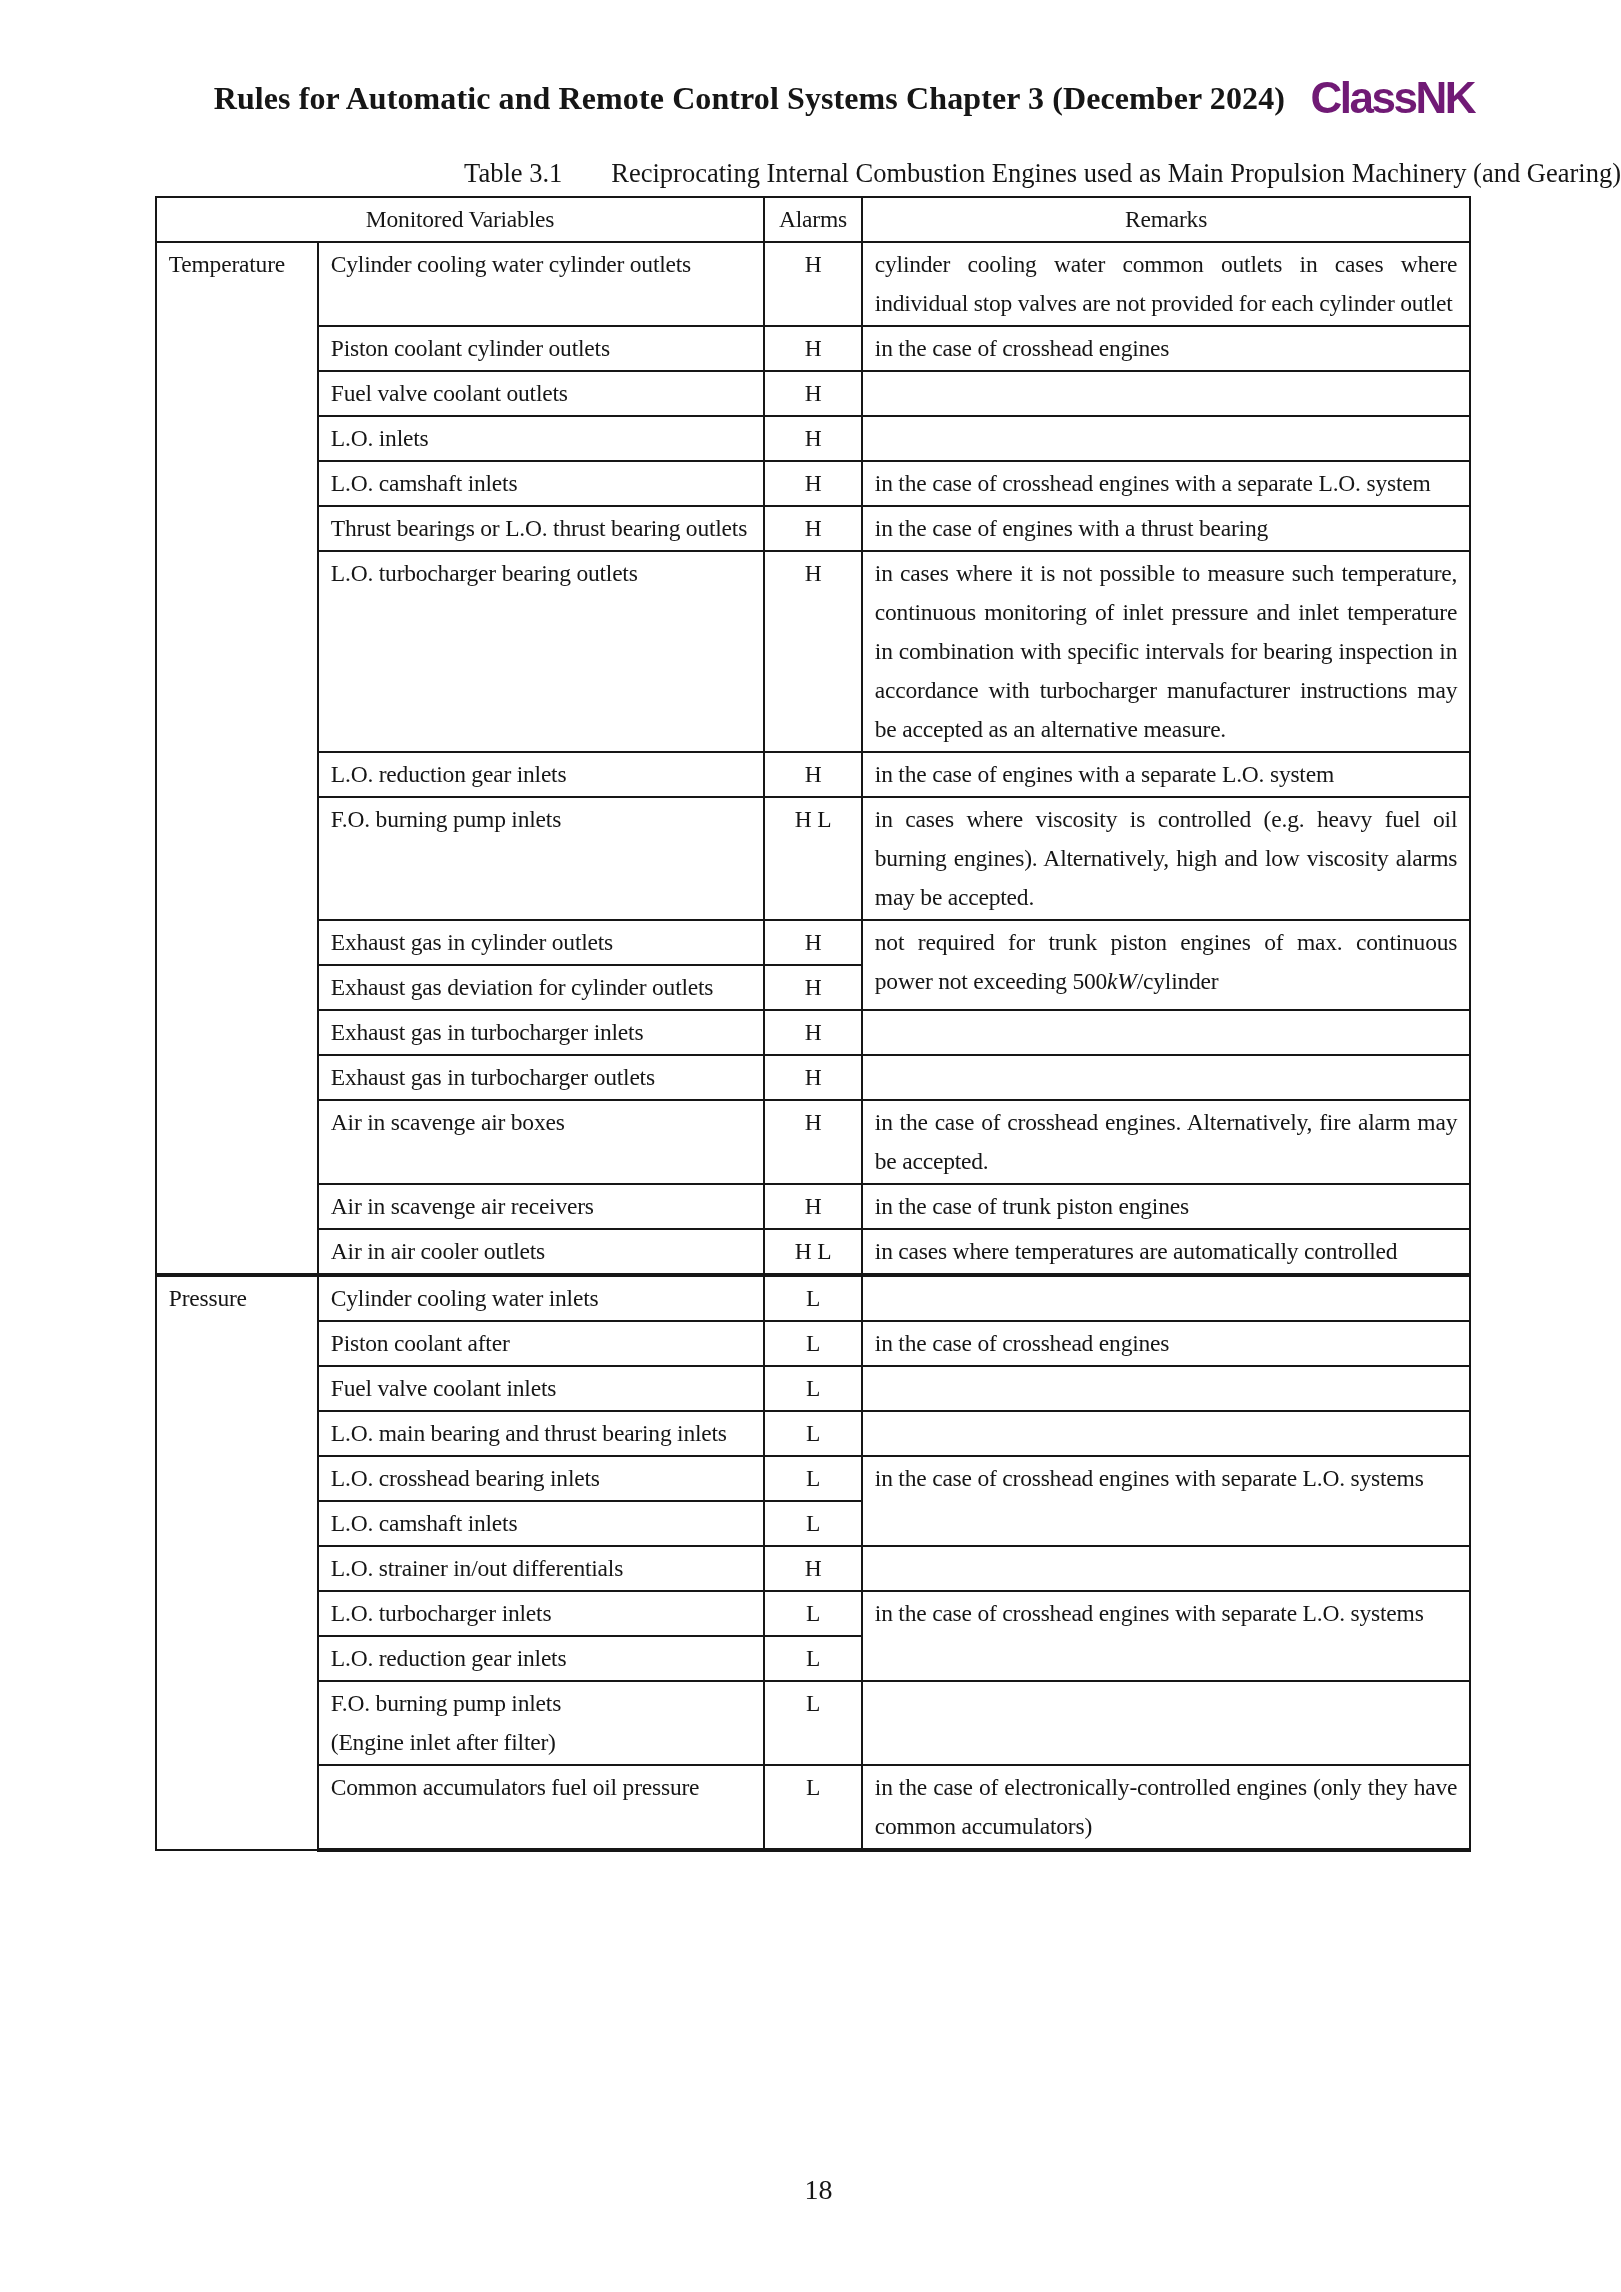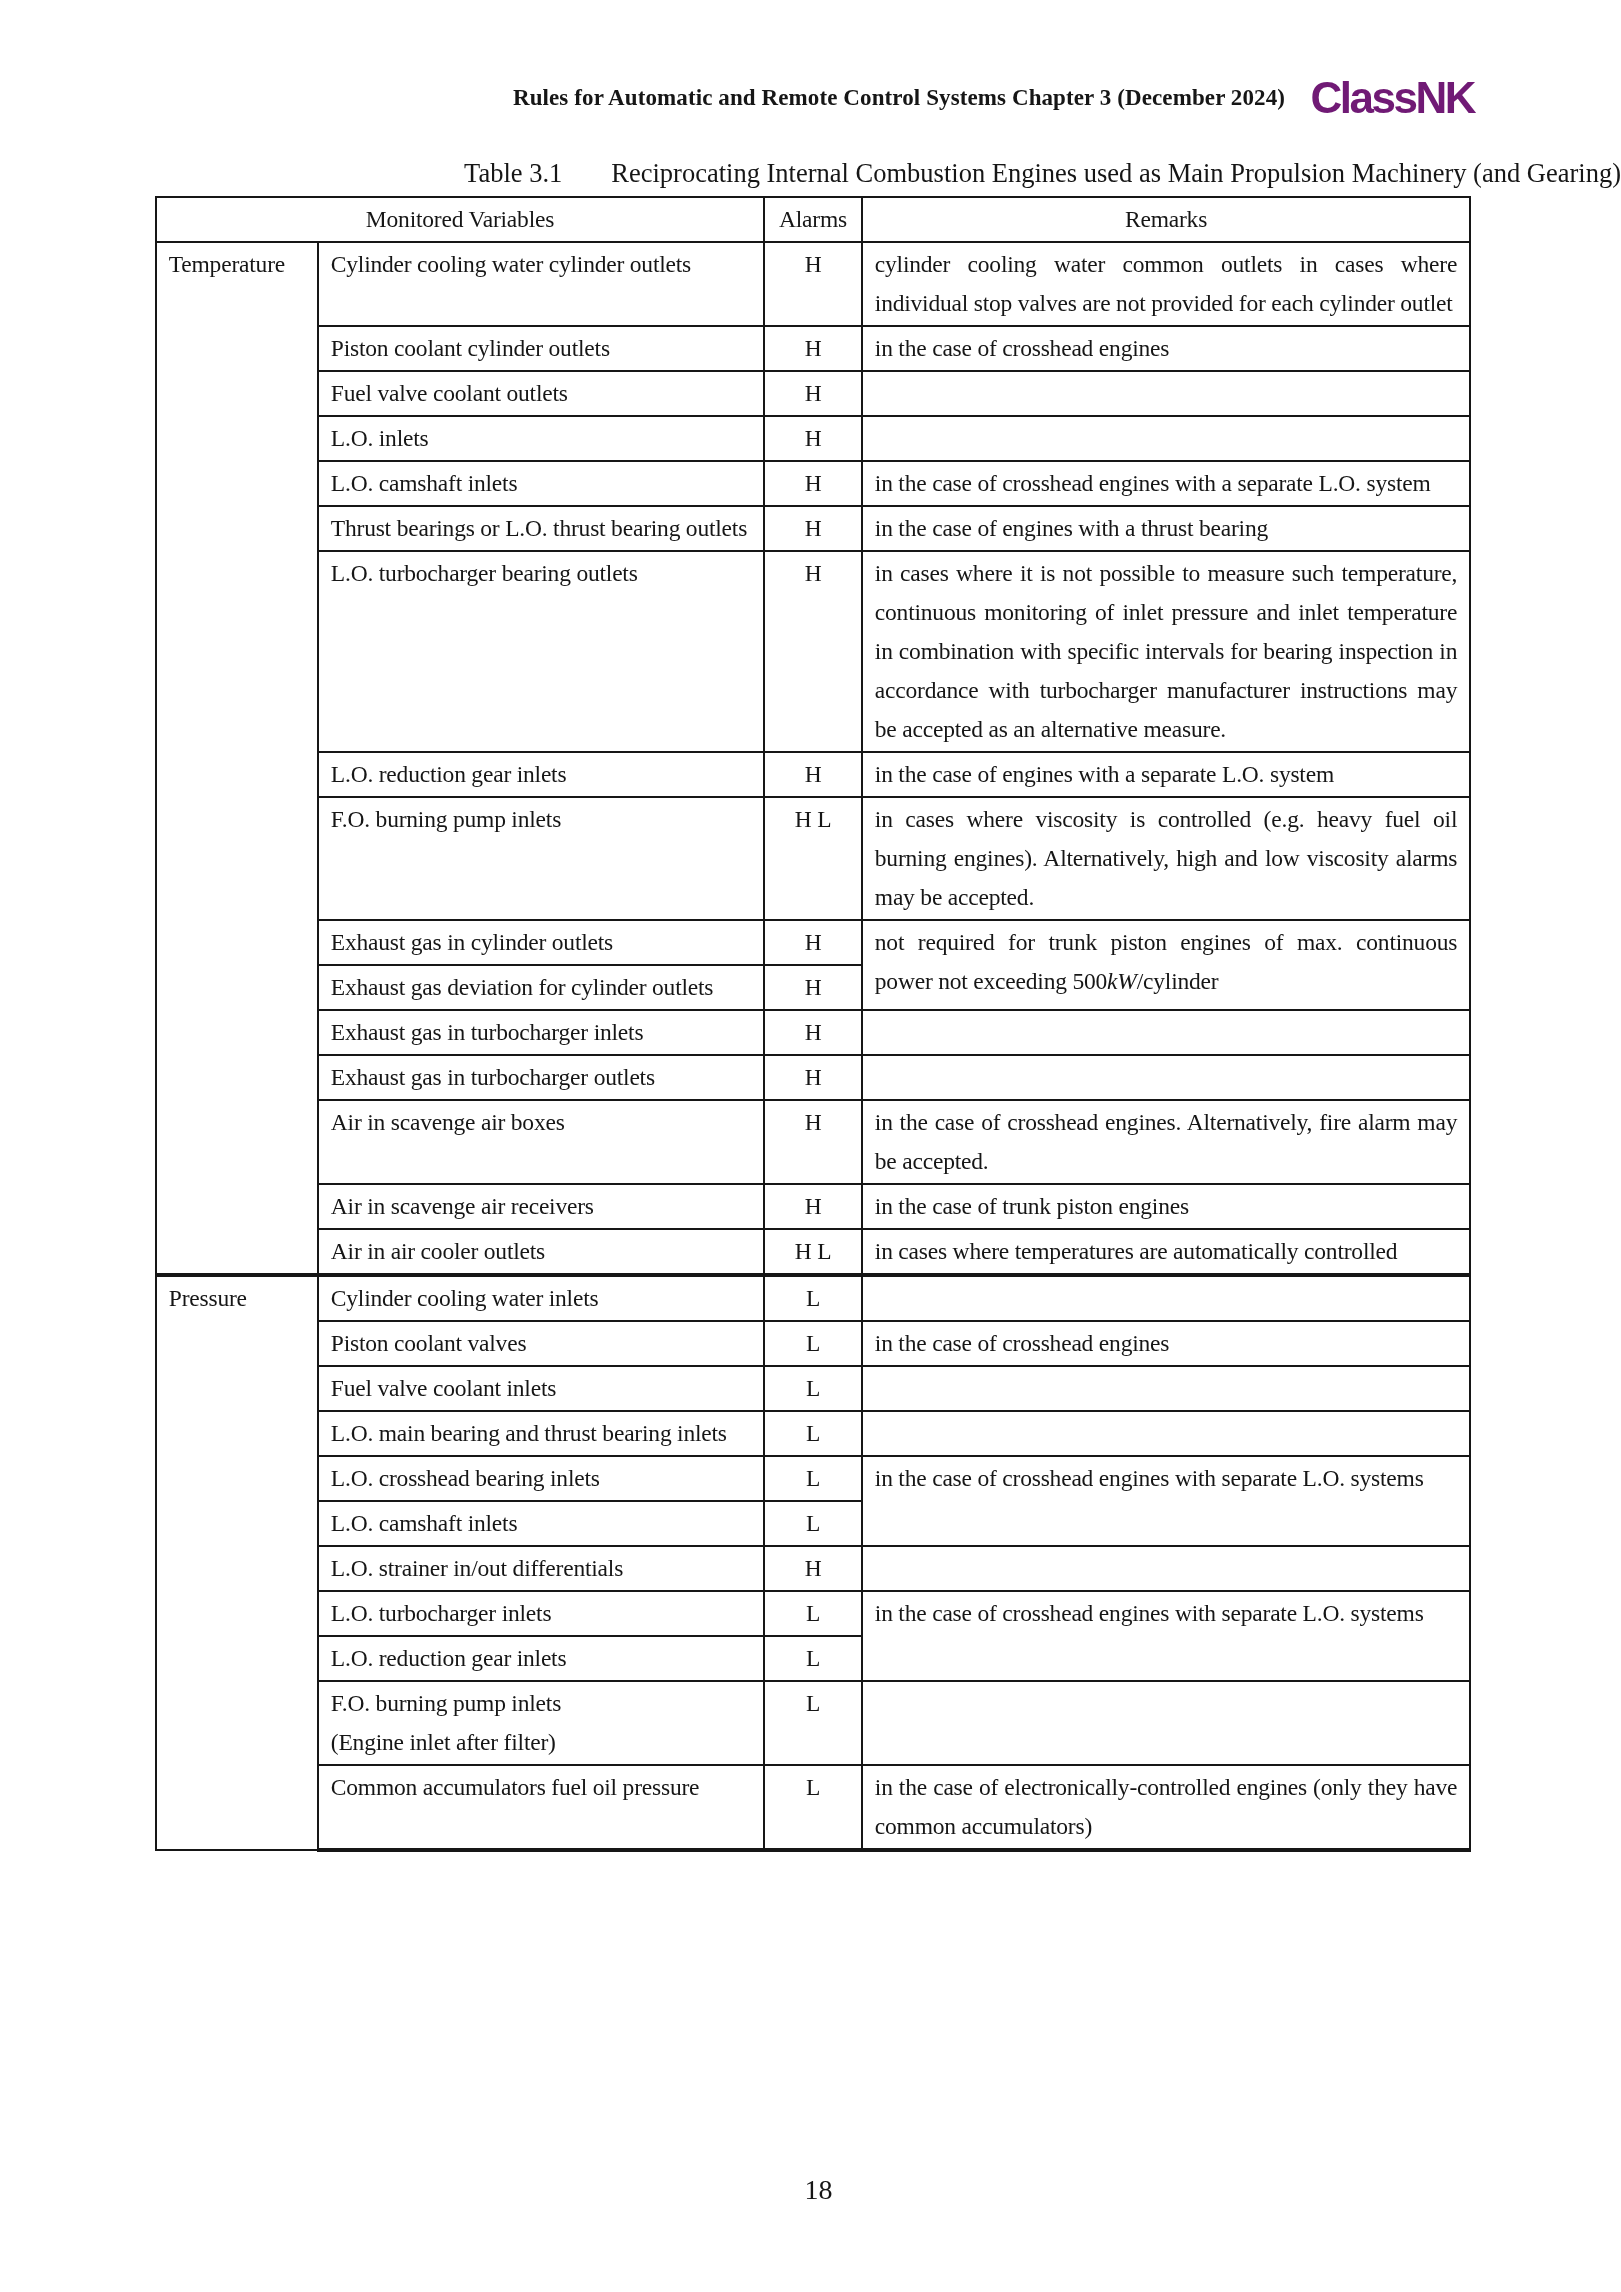--- a/index.html
+++ b/index.html
@@ -7,21 +7,21 @@
     width:1621px; height:2293px; position:relative;
     background:#ffffff; color:#161616;
     font-family:"Liberation Serif", serif;
     overflow:hidden;
   }
   
   .page-header {
     position:absolute; top:73px; right:147px;
     display:flex; align-items:center; gap:25.5px;
   }
-  .header-title { font-weight:bold; font-size:23px; letter-spacing:0.1px; }
+  .header-title { font-weight:bold; font-size:32px; letter-spacing:0.1px; }
   .brand-logo {
     font-family:"Liberation Sans", sans-serif;
     font-weight:900; font-size:44px; letter-spacing:-2.5px; color:#701a75;
   }
   
   .table-caption {
     position:absolute; top:158px; left:0; width:100%;
     text-align:right; font-size:26.5px; white-space:nowrap;
   }
   .caption-label { margin-right:49px; }
@@ -164,21 +164,21 @@
         <td class="alarm">H L</td>
         <td class="remark outer-right">in cases where temperatures are automatically controlled</td>
       </tr>
       <tr class="section-start">
         <td class="cat outer-left cat-open" rowspan="11">Pressure</td>
         <td class="var">Cylinder cooling water inlets</td>
         <td class="alarm">L</td>
         <td class="remark outer-right"></td>
       </tr>
       <tr>
-        <td class="var">Piston coolant valves</td>
+        <td class="var">Piston coolant after</td>
         <td class="alarm">L</td>
         <td class="remark outer-right">in the case of crosshead engines</td>
       </tr>
       <tr>
         <td class="var">Fuel valve coolant inlets</td>
         <td class="alarm">L</td>
         <td class="remark outer-right"></td>
       </tr>
       <tr>
         <td class="var">L.O. main bearing and thrust bearing inlets</td>

